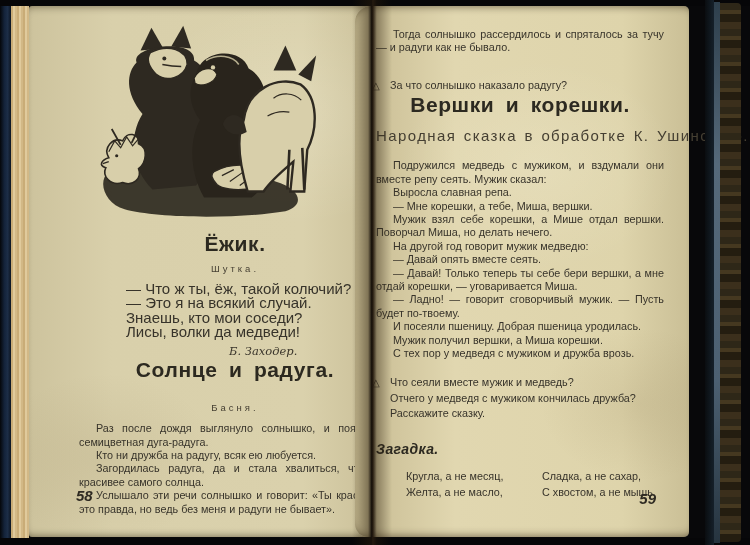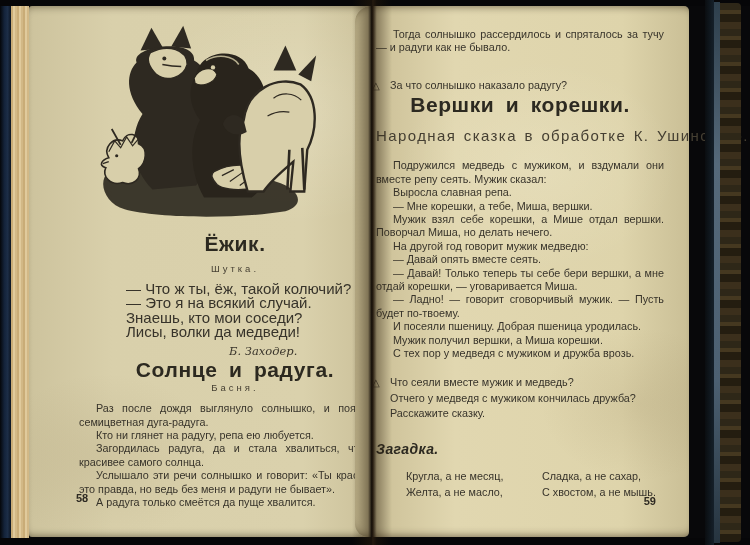--- a/index.html
+++ b/index.html
@@ -36,32 +36,32 @@
   .edge-right-deckle{position:absolute;left:720px;top:3px;width:21px;height:539px;
       background:repeating-linear-gradient(to bottom,#2e2718 0 7px,#453820 7px 11px,#241d10 11px 19px,#3b2f1c 19px 26px);
       border-radius:0 4px 4px 0;}
   .strip-top{position:absolute;left:0;top:0;width:750px;height:6px;background:#060608;}
   .strip-bottom{position:absolute;left:0;top:538px;width:750px;height:7px;background:#060608;}
   h1.title,h2.title{margin:0;text-align:center;font-size:21px;font-weight:bold;
       color:#2c2920;letter-spacing:.6px;word-spacing:5px;}
   .spaced-sub{text-align:center;font-size:9.5px;letter-spacing:3px;color:#453f32;}
   .body-par{margin:0;font-size:10.8px;line-height:13.4px;text-align:justify;
       text-indent:17px;color:#37332a;}
-  .pagenum{position:absolute;font-size:11px;font-weight:bold;color:#2e2a22;}
+  .pagenum{position:absolute;font-size:15px;font-weight:bold;color:#2e2a22;font-style:italic;}
 
   
   .lp-inner{position:relative;height:100%;padding:12px 18px 0 50px;box-sizing:border-box;}
   .illo{width:258px;height:208px;margin:2px auto 0;}
   .lp-h1{margin-top:7px;}
   .lp-sub{margin-top:7px;}
   .poem{margin:8px 0 0 47px;font-size:15px;line-height:14.3px;color:#37332a;}
   .author{margin:5px 0 0 150px;font-family:"DejaVu Serif",serif;font-style:italic;
       font-size:11.5px;color:#3a352b;}
   .lp-h2{margin-top:13px;}
-  .lp-sub2{margin-top:0;}
+  .lp-sub2{margin-top:20px;}
   .fable{margin-top:9px;}
 
   
   .rp-inner{position:relative;height:100%;padding:16px 25px 0 21px;box-sizing:border-box;}
   .qblock{display:flex;margin-top:23px;margin-left:-4px;}
   .tri{width:18px;flex:0 0 18px;font-size:10px;color:#3a352b;line-height:15.5px;}
   .qlines{font-size:10.8px;line-height:15.5px;color:#37332a;}
   .rp-h2{margin-top:25px;}
   .credit{margin-top:10px;font-size:15px;letter-spacing:1.4px;word-spacing:2px;
       white-space:nowrap;text-align:center;color:#453f32;}
@@ -137,24 +137,23 @@
         <div>Знаешь, кто мои соседи?</div>
         <div>Лисы, волки да медведи!</div>
       </div>
       <div class="author">Б. Заходер.</div>
 
       <h2 class="title lp-h2">Солнце и радуга.</h2>
       <div class="spaced-sub lp-sub2">Басня.</div>
 
       <div class="fable">
         <p class="body-par">Раз после дождя выглянуло солнышко, и появилась семицветная дуга-радуга.</p>
-        <p class="body-par">Кто ни глянет на радугу, репа ею любуется.</p>
+        <p class="body-par">Кто ни дружба на радугу, всяк ею любуется.</p>
         <p class="body-par">Загордилась радуга, да и стала хвалиться, что она красивее самого солнца.</p>
         <p class="body-par">Услышало эти речи солнышко и говорит: «Ты красива — это правда, но ведь без меня и радуги не бывает».</p>
-        <p class="body-par">А радуга только смеётся да пуще хвалится.</p>
       </div>
 
       <div class="pagenum" style="left:47px;bottom:33px;">58</div>
     </div>
   </div>
 
   <div class="page page-right">
     <div class="rp-inner">
 
       <p class="body-par" style="margin-top:6px;">Тогда солнышко рассердилось и спряталось за тучу — и радуги как не бывало.</p>

